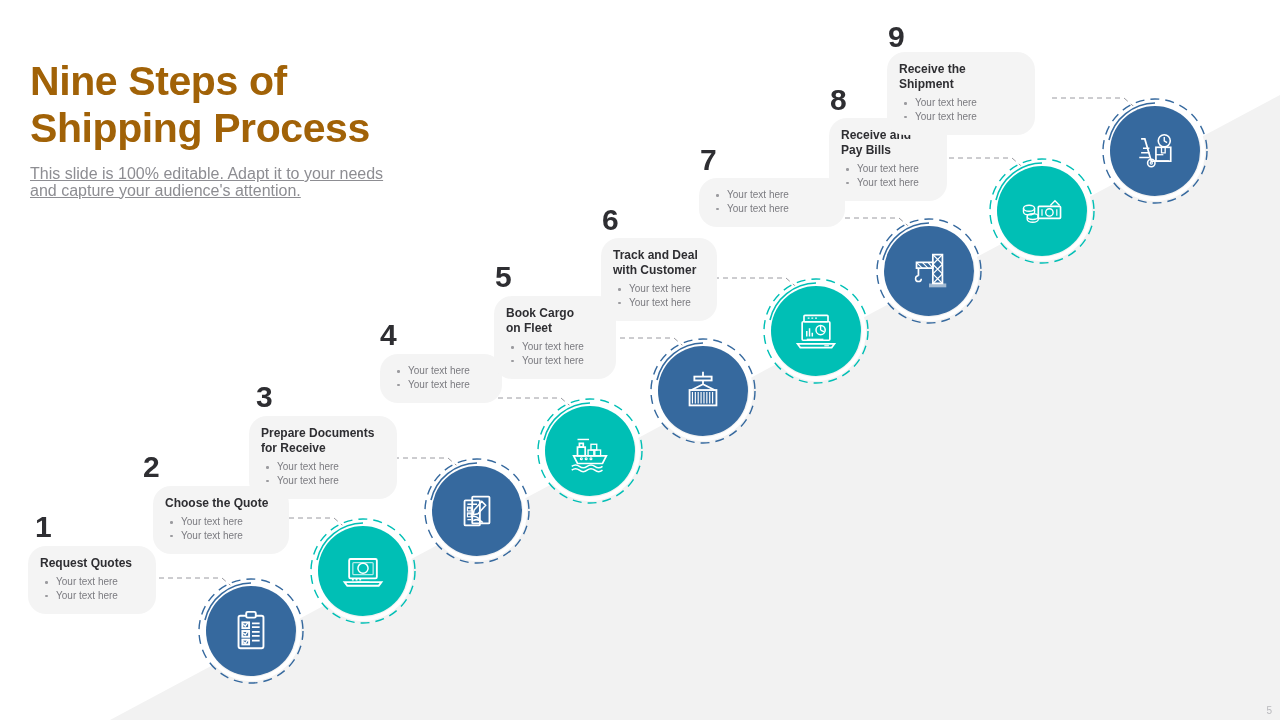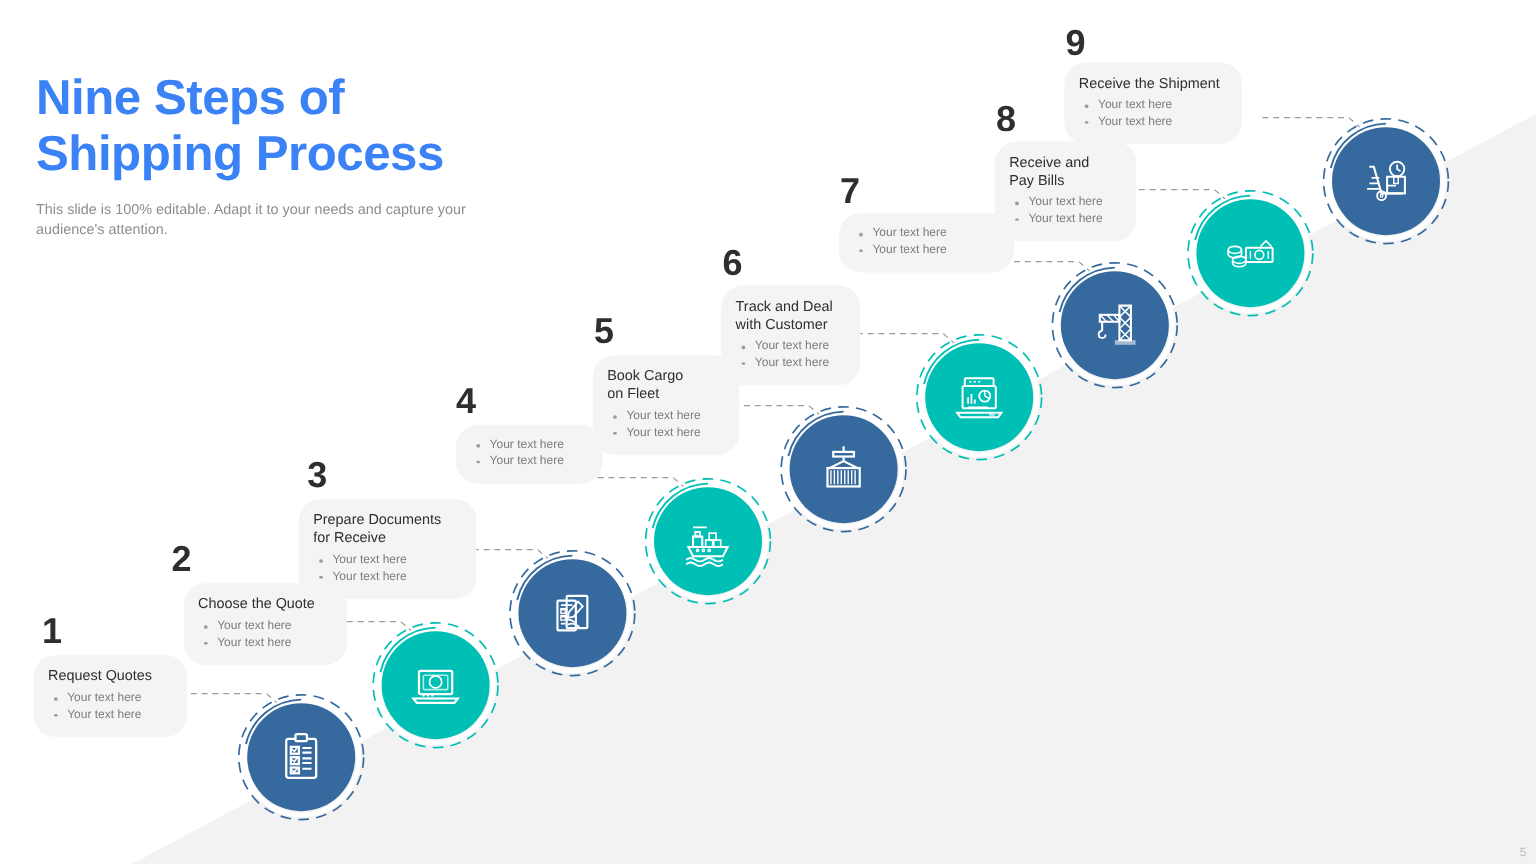--- a/index.html
+++ b/index.html
@@ -9,44 +9,44 @@
     font-family:"Liberation Sans", sans-serif;
   }
   #slide{position:absolute;inset:0;width:1280px;height:720px;overflow:hidden;}
 
   
   .bg-band{position:absolute;left:0;top:0;width:1280px;height:720px;z-index:0;}
 
   
   .title-block{position:absolute;left:30px;top:58px;z-index:6;}
   .title-line{
-    font-size:41px;font-weight:bold;color:#3b82f6;line-height:47px;
+    font-size:41px;font-weight:bold;color:#a16207;line-height:47px;
     letter-spacing:-0.4px;
   }
   .subtitle{
     position:absolute;left:30px;top:166px;width:380px;z-index:6;
-    font-size:12px;line-height:16.5px;color:#8d8d92;
+    font-size:16px;line-height:16.5px;color:#8d8d92;text-decoration:underline;
   }
 
   
   .links{position:absolute;left:0;top:0;width:1280px;height:720px;z-index:1;}
 
   
   .card{
     position:absolute;z-index:4;
     background:#f4f4f4;border-radius:18px;
     padding:10px 16px 12px 12px;
     box-sizing:border-box;
   }
   .step-num{
     position:absolute;z-index:5;
     font-size:30px;font-weight:bold;color:#2e2e32;line-height:30px;
   }
   .card-title{
-    font-size:12px;font-weight:normal;color:#2e2e32;line-height:15px;
+    font-size:12px;font-weight:bold;color:#2e2e32;line-height:15px;
     margin:0 0 4px 0;white-space:pre-line;
   }
   .bullets{list-style:none;margin:0;padding:0;}
   .bullets li{
     font-size:10px;color:#7b7b80;line-height:13.5px;
     padding-left:16px;position:relative;white-space:nowrap;
   }
   .bullets li:before{
     content:"";position:absolute;left:5px;top:6px;
     width:2.5px;height:2.5px;background:#9b9b9f;border-radius:50%;

